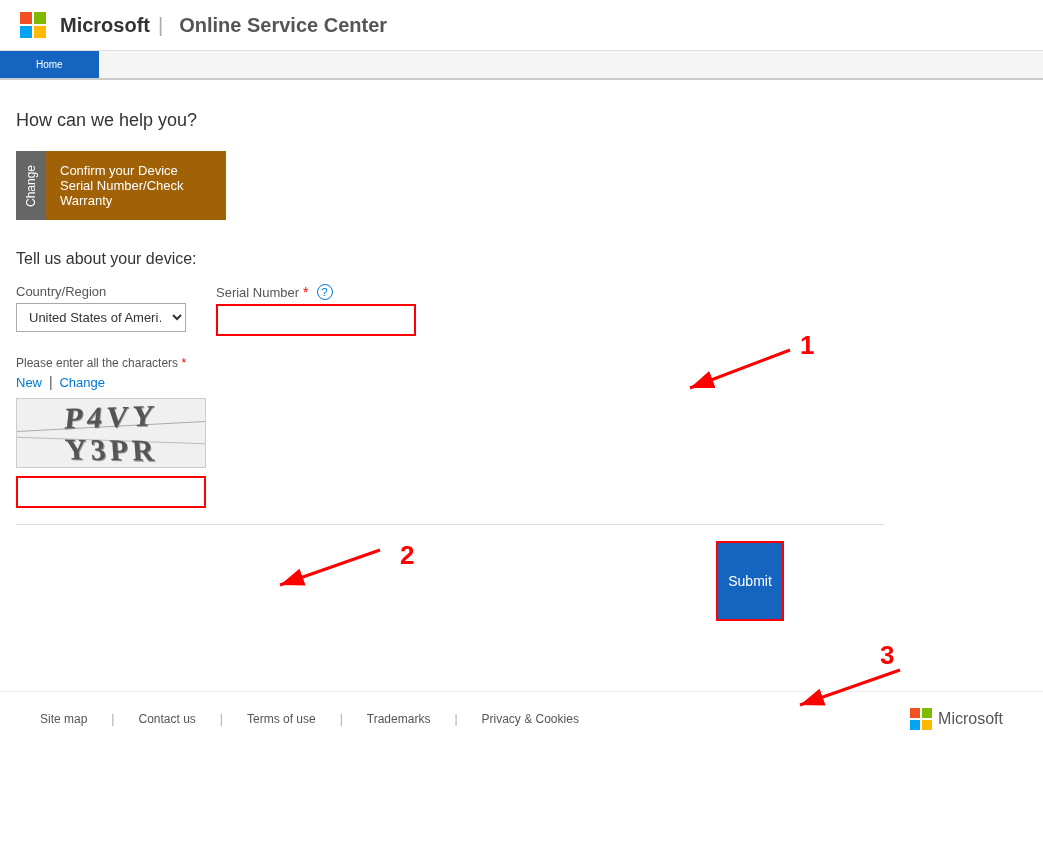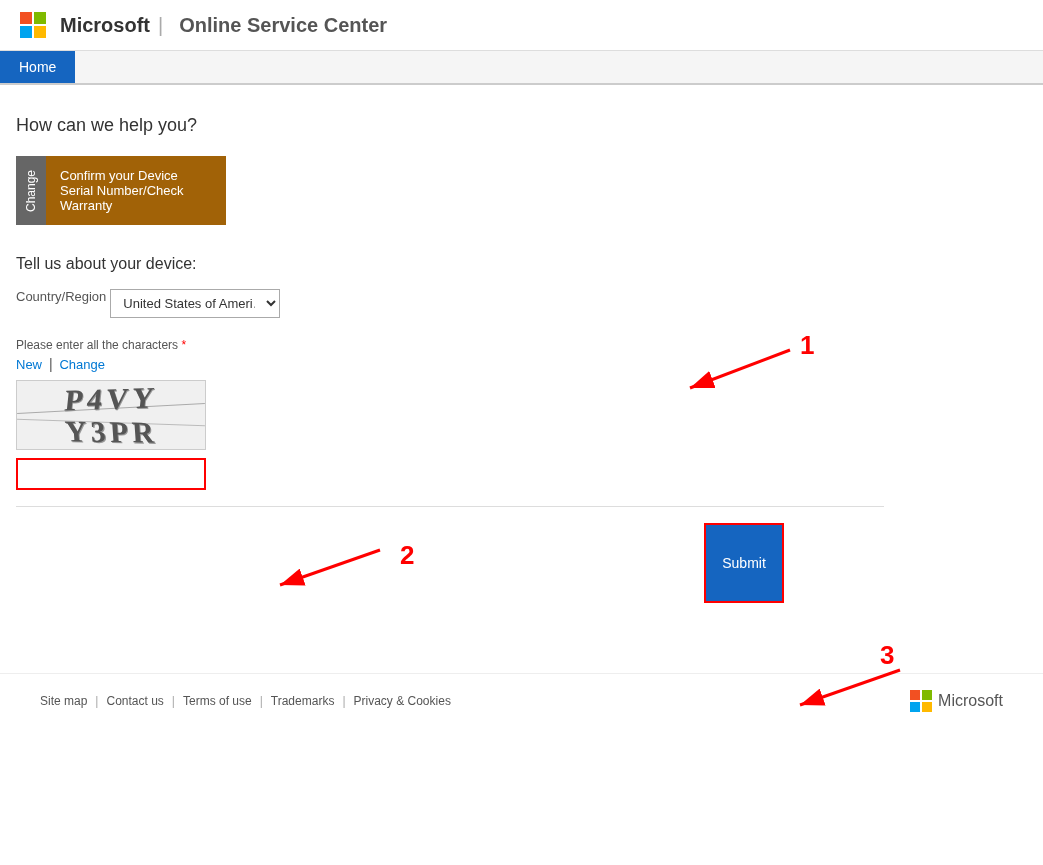--- a/index.html
+++ b/index.html
@@ -12,37 +12,37 @@
     .ms-logo-grid .sq { width: 12px; height: 12px; }
     .sq-red { background: #f25022; }
     .sq-green { background: #7fba00; }
     .sq-blue { background: #00a4ef; }
     .sq-yellow { background: #ffb900; }
     .header-title { font-size: 20px; color: #555; font-weight: 700; margin-left: 8px; }
     .header-divider { color: #aaa; margin: 0 8px; font-size: 20px; }
 
     
     .nav-bar { background: #f5f5f5; border-bottom: 2px solid #ccc; }
-    .nav-bar .home-tab { display: inline-block; background: #1565c0; color: #fff; padding: 8px 19px; font-size: 14px; cursor: pointer; }
+    .nav-bar .home-tab { display: inline-block; background: #1565c0; color: #fff; padding: 8px 36px; font-size: 10px; cursor: pointer; }
 
     
     .main { padding: 30px 16px; max-width: 900px; }
 
     .help-heading { font-size: 18px; color: #333; margin-bottom: 20px; font-weight: normal; }
 
     
     .service-card { display: flex; width: 210px; margin-bottom: 30px; }
     .change-btn { background: #666; color: #fff; writing-mode: vertical-rl; transform: rotate(180deg); padding: 10px 8px; font-size: 12px; cursor: pointer; display: flex; align-items: center; justify-content: center; }
     .card-content { background: #a16207; color: #fff; padding: 12px 14px; font-size: 13px; flex: 1; }
 
     
     .section-heading { font-size: 16px; margin-bottom: 16px; color: #333; font-weight: normal; margin-top: 19px; }
 
     .form-row { display: flex; gap: 30px; align-items: flex-start; margin-bottom: 10px; }
-    .form-group { display: flex; flex-direction: row; gap: 4px; }
+    .form-group { display: flex; flex-direction: column; gap: 4px; }
     .form-label { font-size: 13px; color: #555; }
     .required-star { color: red; }
 
     select.country-select { 
       padding: 5px 8px; 
       border: 1px solid #aaa; 
       font-size: 13px; 
       width: 170px;
       background: #fff;
       color: #333;
@@ -130,38 +130,38 @@
       position: relative;
     }
 
     .submit-btn {
       background: #1565c0;
       color: #fff;
       border: 2px solid red;
       padding: 14px 24px;
       font-size: 14px;
       cursor: pointer;
-      width: 80px;
+      width: 68px;
       height: 80px;
       display: flex;
       align-items: center;
       justify-content: center;
       margin-left: 24px;
     }
 
     
     .footer { 
       margin-top: 40px; 
       padding: 16px 40px; 
       border-top: 1px solid #eee;
       display: flex;
       justify-content: space-between;
       align-items: center;
     }
-    .footer-links { display: flex; gap: 0; align-items: center; font-size: 12px; color: #555; }
+    .footer-links { display: flex; gap: 16px; align-items: center; font-size: 12px; color: #555; }
     .footer-links a { color: #555; text-decoration: none; font-size: 12px; }
     .footer-links .sep { margin: 0 8px; color: #aaa; }
 
     .footer-logo { display: flex; align-items: center; gap: 6px; }
     .footer-logo .ms-logo-grid { width: 22px; height: 22px; }
     .footer-logo .sq { width: 10px; height: 10px; }
     .footer-logo-text { font-size: 16px; color: #555; font-weight: 300; }
 
     
     .page-wrapper { position: relative; }
@@ -226,20 +226,28 @@
       <div class="form-group">
         <label class="form-label">Country/Region</label>
         <select class="country-select">
           <option>United States of Ameri…</option>
           <option>Canada</option>
           <option>United Kingdom</option>
           <option>Australia</option>
         </select>
       </div>
 
+      <div class="form-group">
+        <div class="serial-label-row">
+          <label class="form-label">Serial Number</label>
+          <span class="required-star">*</span>
+          <span class="info-icon">?</span>
+        </div>
+        <input type="text" class="serial-input" style="">
+      </div>
 
     </div>
 
     <div class="captcha-section">
       <div class="captcha-msg">
         <span>Please enter all the characters</span>
         <span class="required-star">*</span>
       </div>
       <div class="captcha-links">
         <a>New</a>

